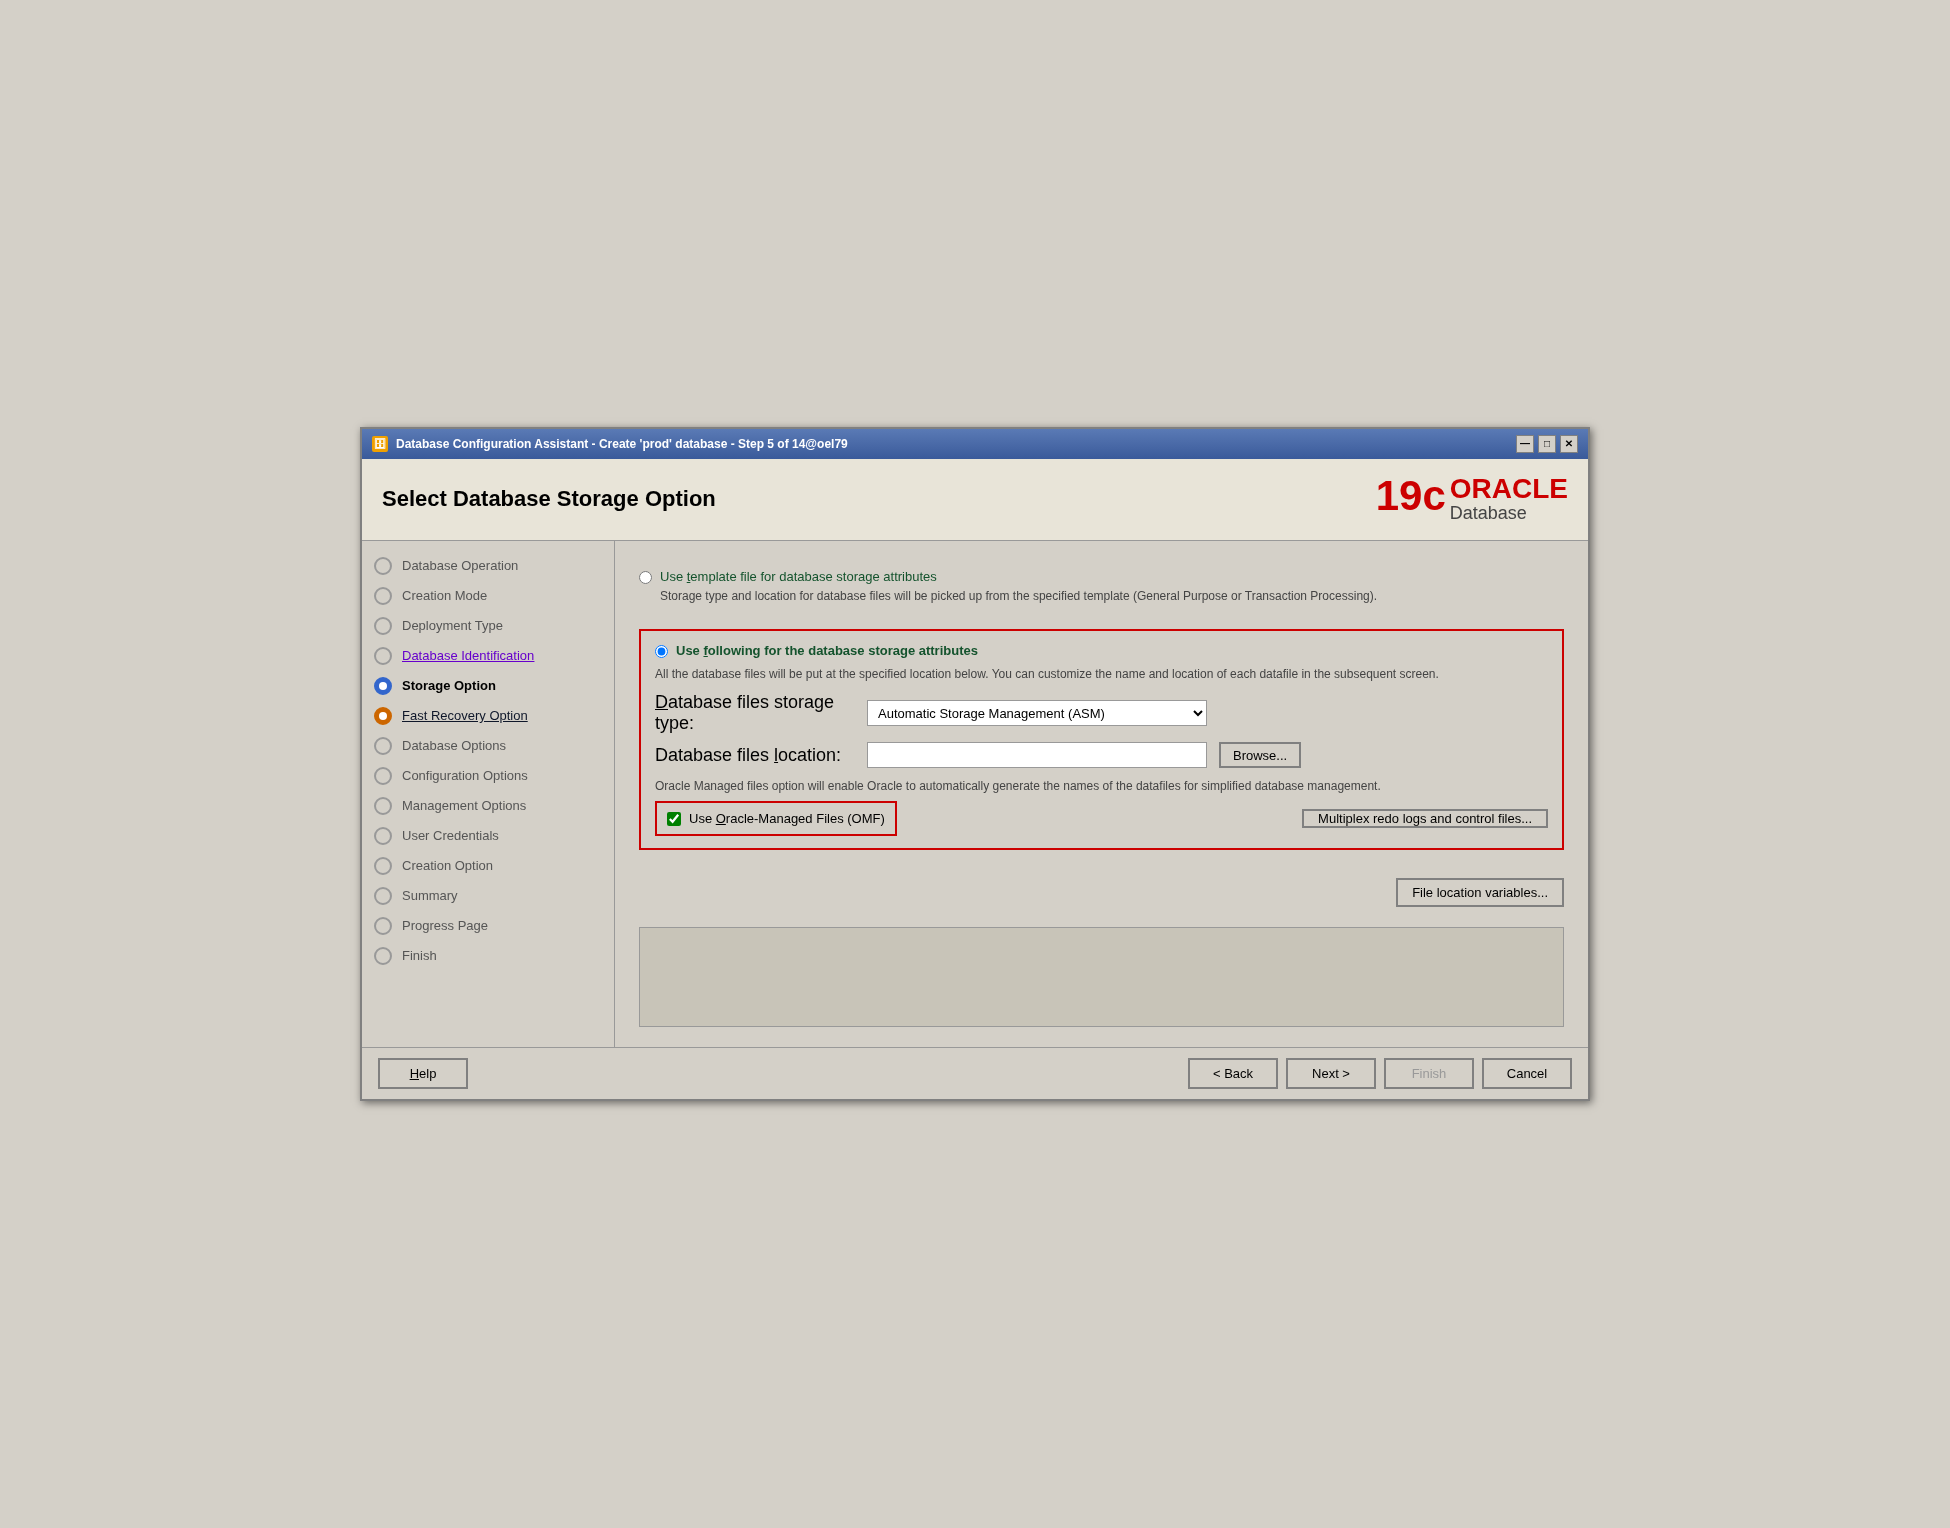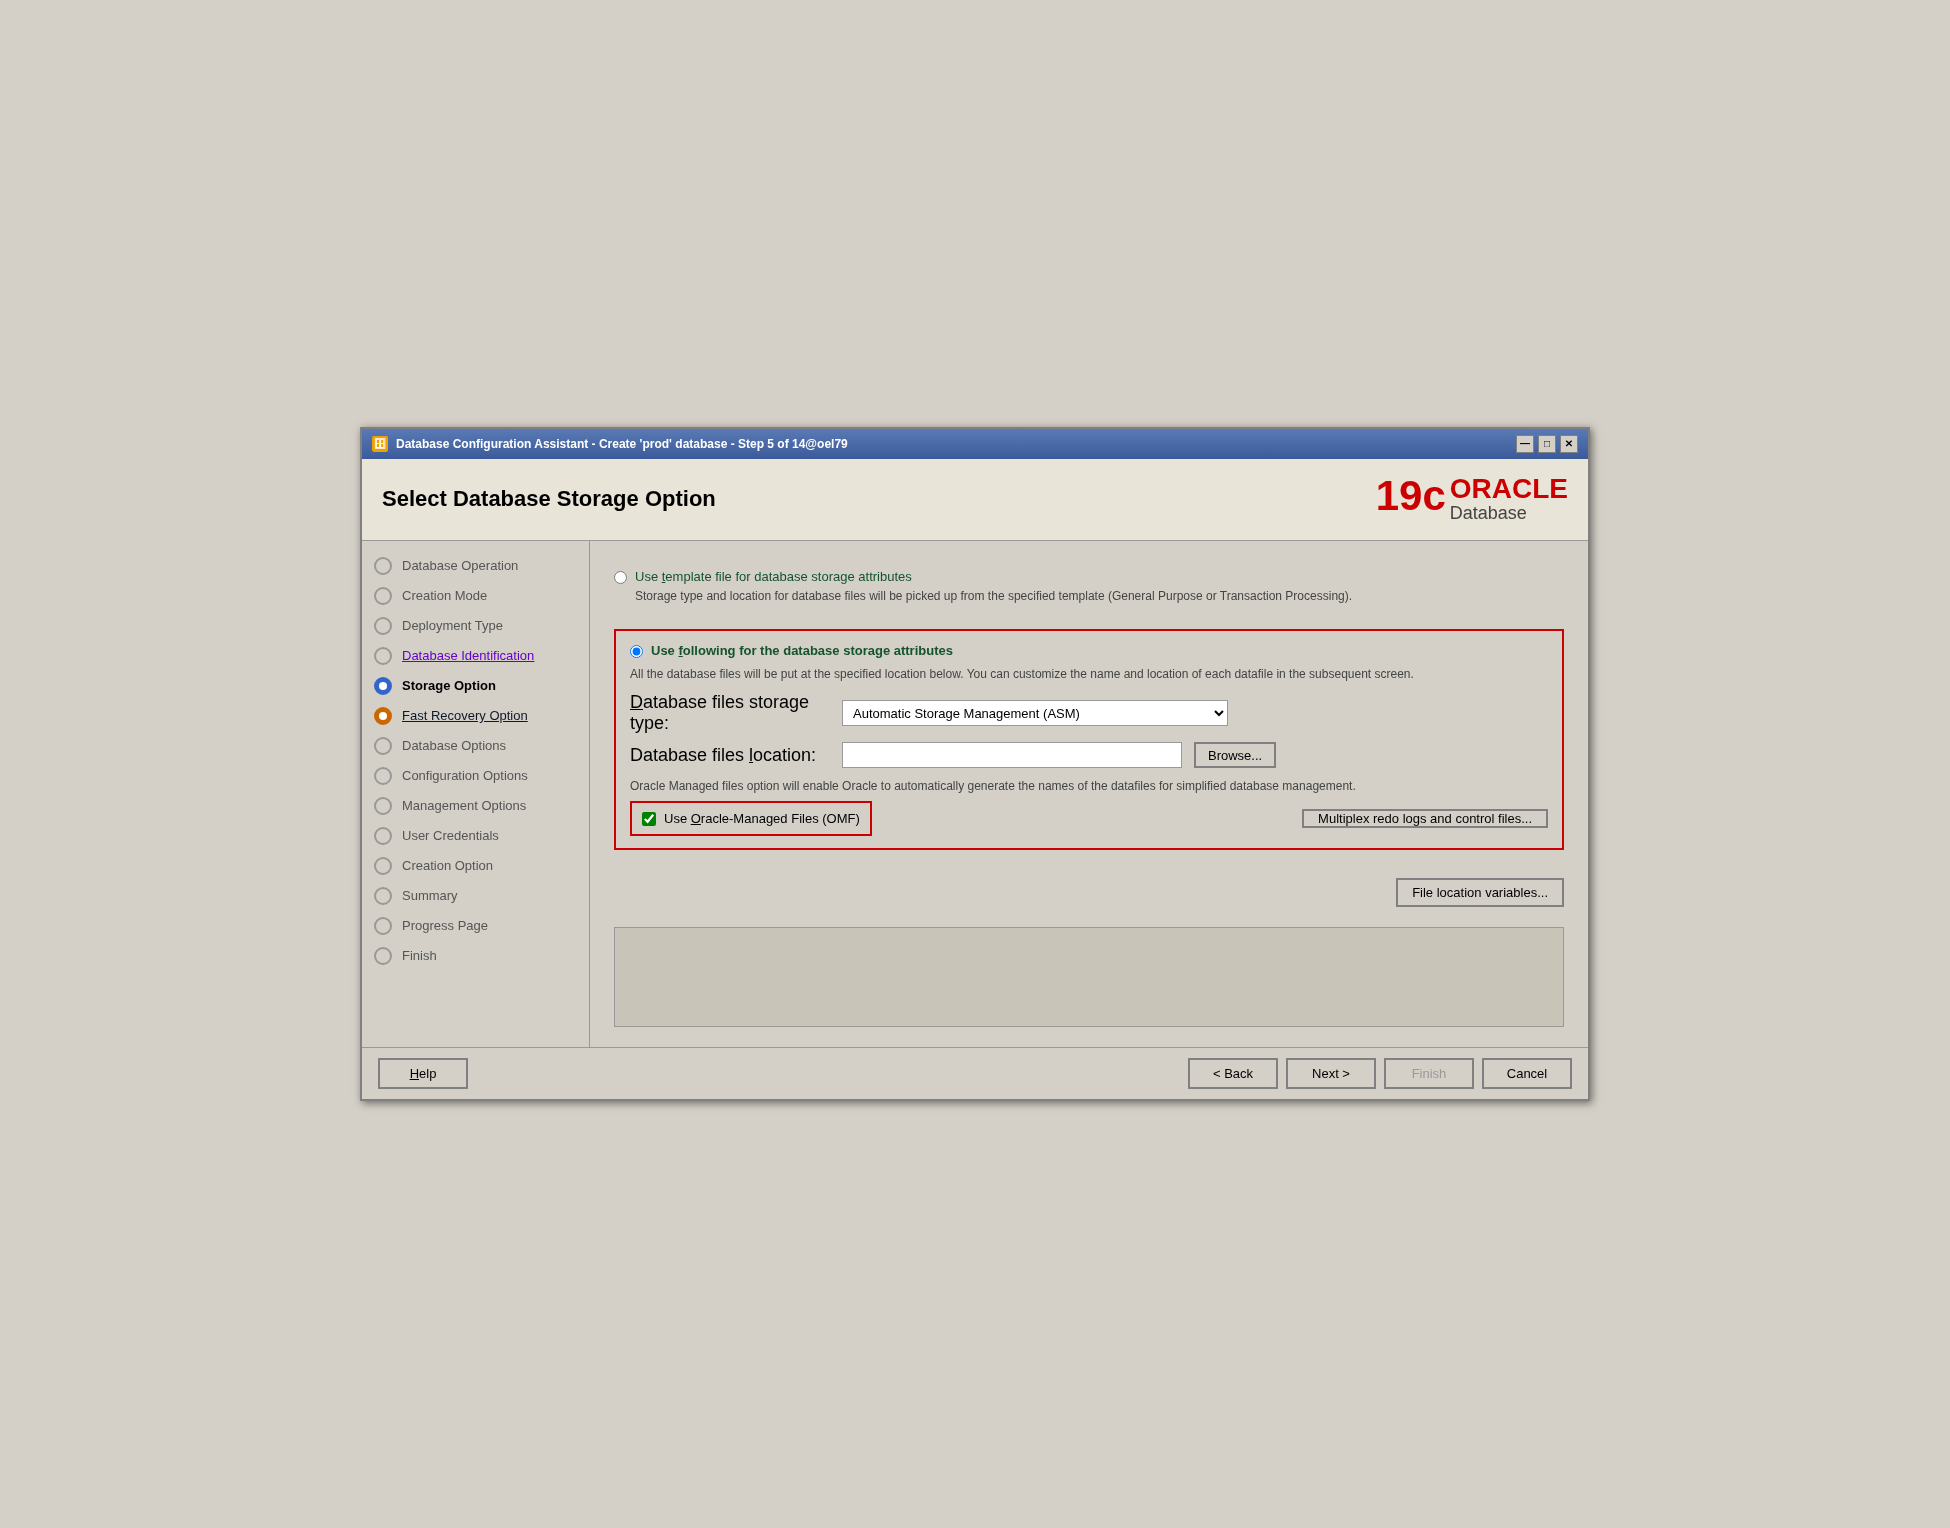--- a/index.html
+++ b/index.html
@@ -101,21 +101,21 @@
       font-size: 18px;
       color: #444;
       font-weight: normal;
     }
     .content-area {
       display: flex;
       flex: 1;
       background: #d4d0c8;
     }
     .sidebar {
-      width: 228px;
+      width: 253px;
       background: #d4d0c8;
       border-right: 1px solid #999;
       padding: 10px 0;
     }
     .sidebar-item {
       display: flex;
       align-items: center;
       padding: 6px 12px;
       gap: 10px;
       cursor: pointer;
@@ -213,21 +213,21 @@
       color: #000;
       width: 200px;
       flex-shrink: 0;
     }
     .form-select {
       padding: 3px 6px;
       font-size: 13px;
       background: white;
       border: 1px solid #999;
       height: 26px;
-      width: 386px;
+      width: 340px;
     }
     .form-input {
       padding: 3px 6px;
       font-size: 13px;
       background: white;
       border: 1px solid #999;
       height: 26px;
       width: 340px;
     }
     .btn-browse {

